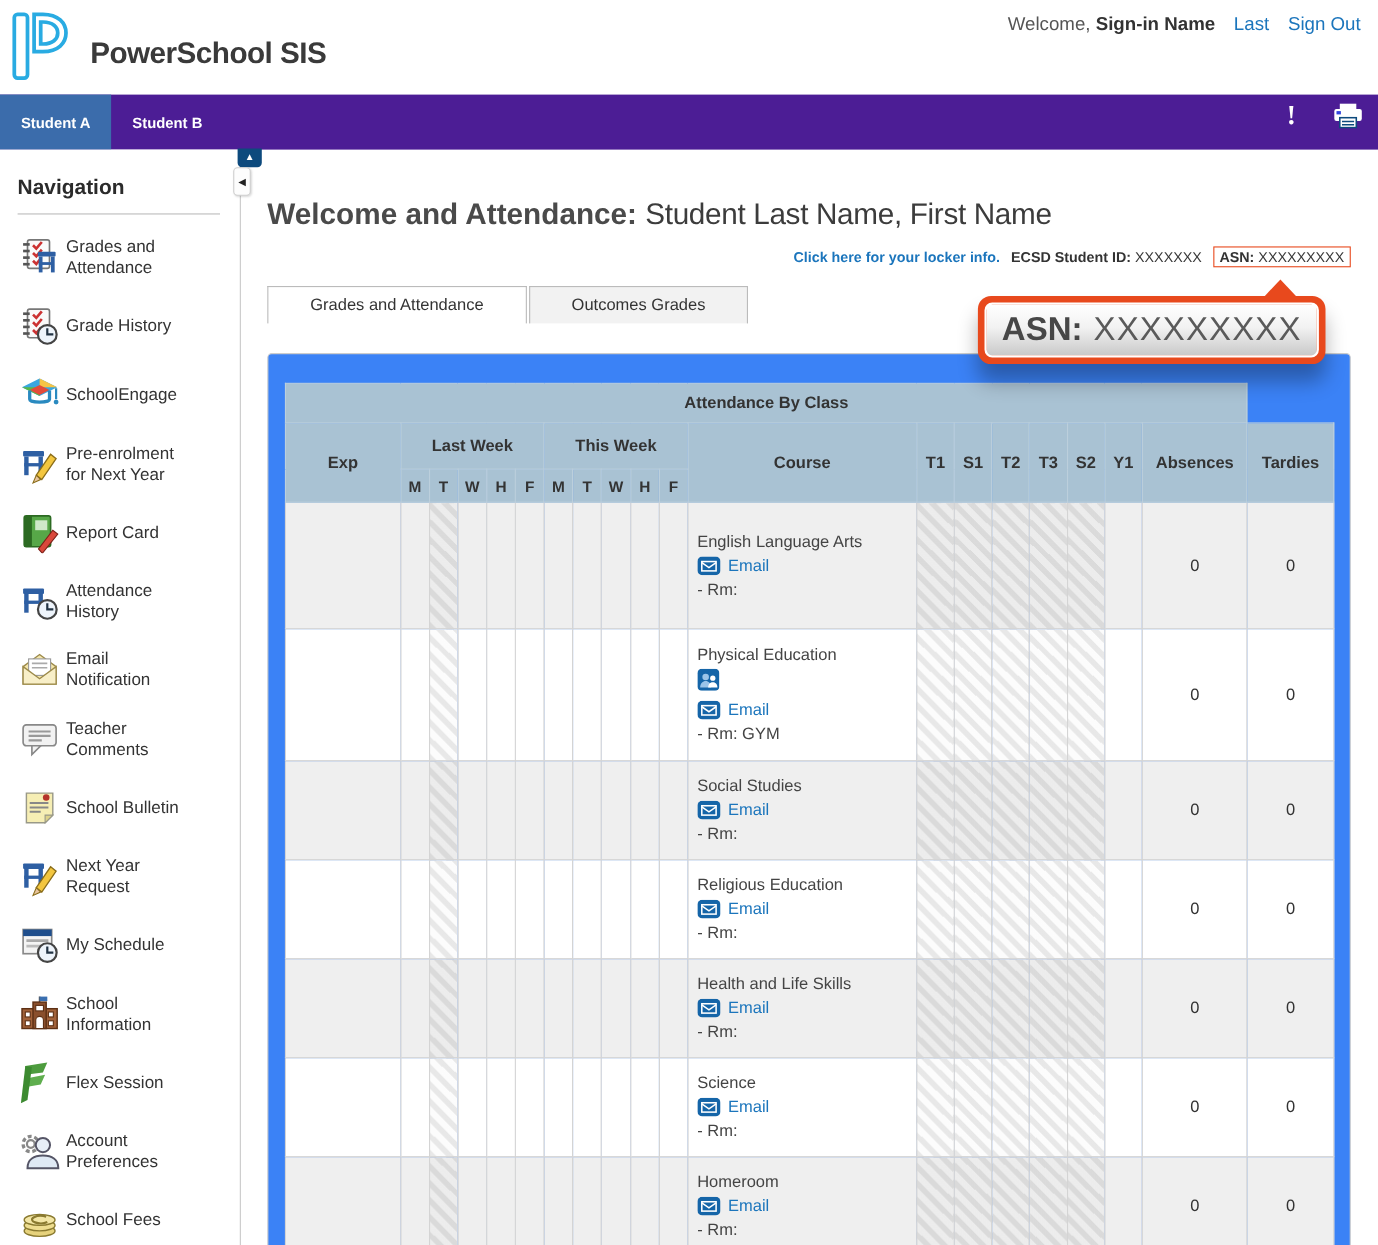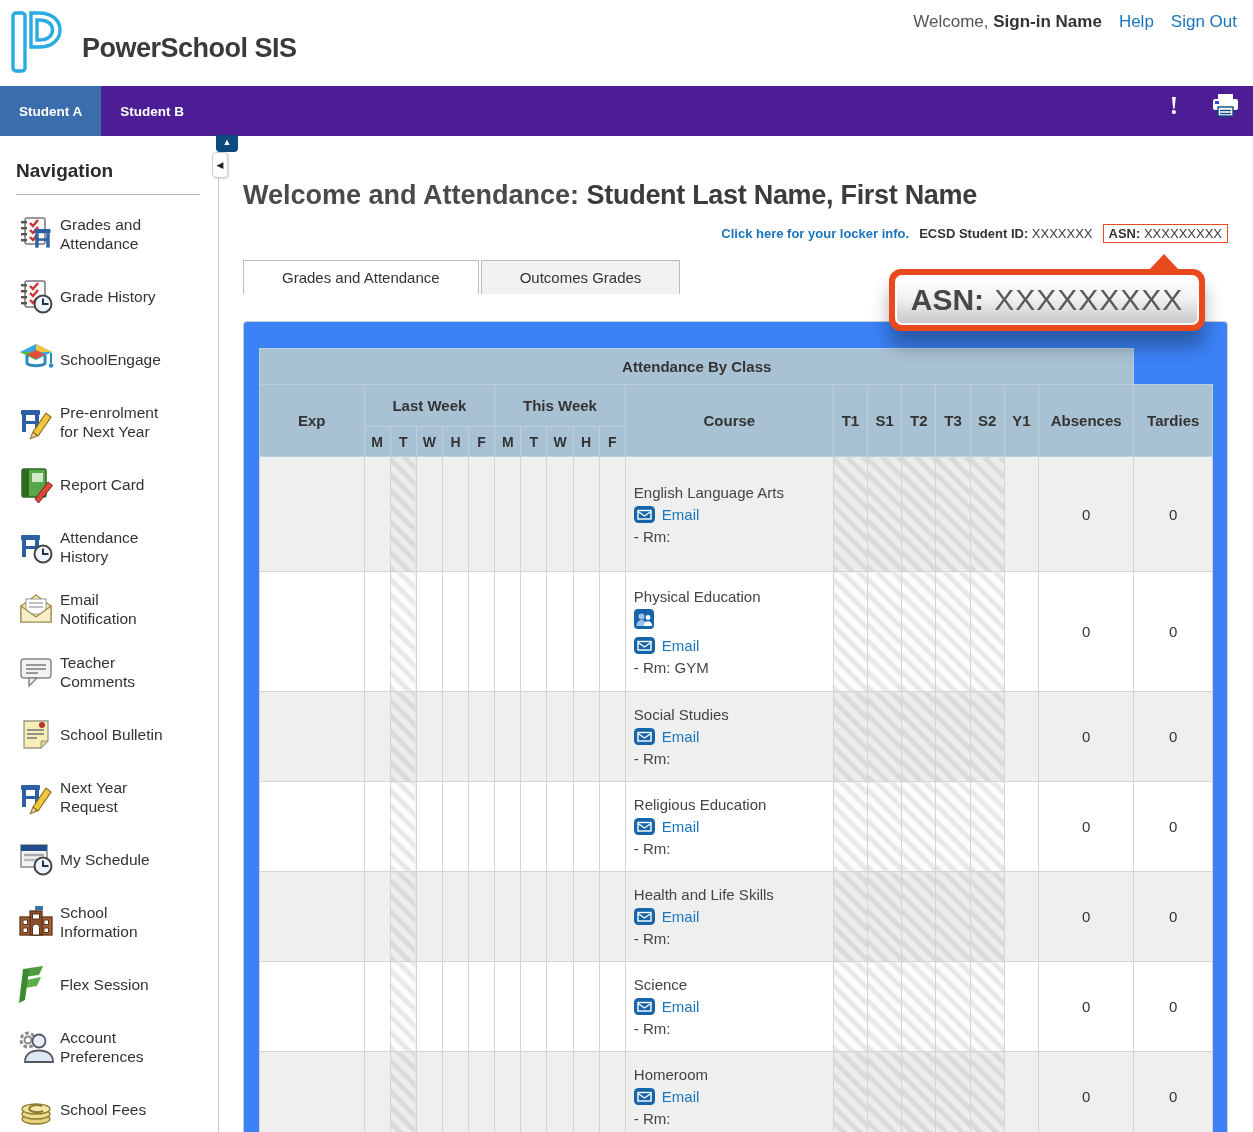--- a/index.html
+++ b/index.html
@@ -32,21 +32,21 @@
   .nav-list { list-style:none; }
   .nav-item { display:flex; align-items:center; gap:4px; height:62.5px; cursor:pointer; }
   .nav-icon { width:40px; height:40px; flex:0 0 40px; display:flex; align-items:center; justify-content:center; }
   .nav-icon svg { width:38px; height:38px; }
   .nav-label { font-size:15.5px; color:#333; line-height:19px; }
 
   
   .main { position:absolute; left:220px; top:0; width:1033px; height:100%; padding:0 25px 0 23px; }
   .page-title { margin-top:44px; font-size:27px; color:#4a4a4a; }
   .page-title .prefix { font-weight:bold; }
-  .page-title .name { font-weight:bold; color:#3c3c3c; letter-spacing:-0.3px; }
+  .page-title .name { font-weight:normal; color:#3c3c3c; letter-spacing:-0.3px; }
   .info-line { margin-top:13px; display:flex; justify-content:flex-end; align-items:center; gap:10px; font-size:13px; }
   .locker-link { color:#1b75bc; font-weight:bold; text-decoration:none; cursor:pointer; }
   .sid { color:#3a3a3a; } .sid b { color:#333; }
   .asn-chip { border:1px solid #e8491d; padding:1px 5px; color:#3a3a3a; }
   .asn-chip b { color:#333; }
 
   
   .callout { position:absolute; left:669px; top:133px; width:316px; height:62px;
     background:#e8491d; border-radius:12px; padding:6px; z-index:20;
     box-shadow:0 16px 18px rgba(0,0,0,.3); }
@@ -94,21 +94,21 @@
       <svg width="60" height="64" viewBox="0 0 60 64" fill="none" stroke="#29abe2" stroke-width="3.4">
         <rect x="3" y="3" width="12" height="58" rx="3"></rect>
         <path d="M21 3 h8 c14 0 21 8 21 17 s-7 17-21 17 h-8 z"></path>
         <path d="M27 10 h2 c9 0 13.5 4.5 13.5 10 S38 30 29 30 h-2 z"></path>
       </svg>
     </span>
     <span class="brand-title">PowerSchool SIS</span>
   </div>
   <div class="header-right">
     <span class="welcome"><span>Welcome,</span> <b>Sign-in Name</b></span>
-    <a class="hdr-link">Help</a>
+    <a class="hdr-link">Last</a>
     <a class="hdr-link">Sign Out</a>
   </div>
 </div>
 
 <div class="navbar">
   <div id="student-tabs" style="display:flex;">
       <div class="student-tab active">Student A</div>
       <div class="student-tab">Student B</div>
     </div>
   <div class="navbar-icons">

